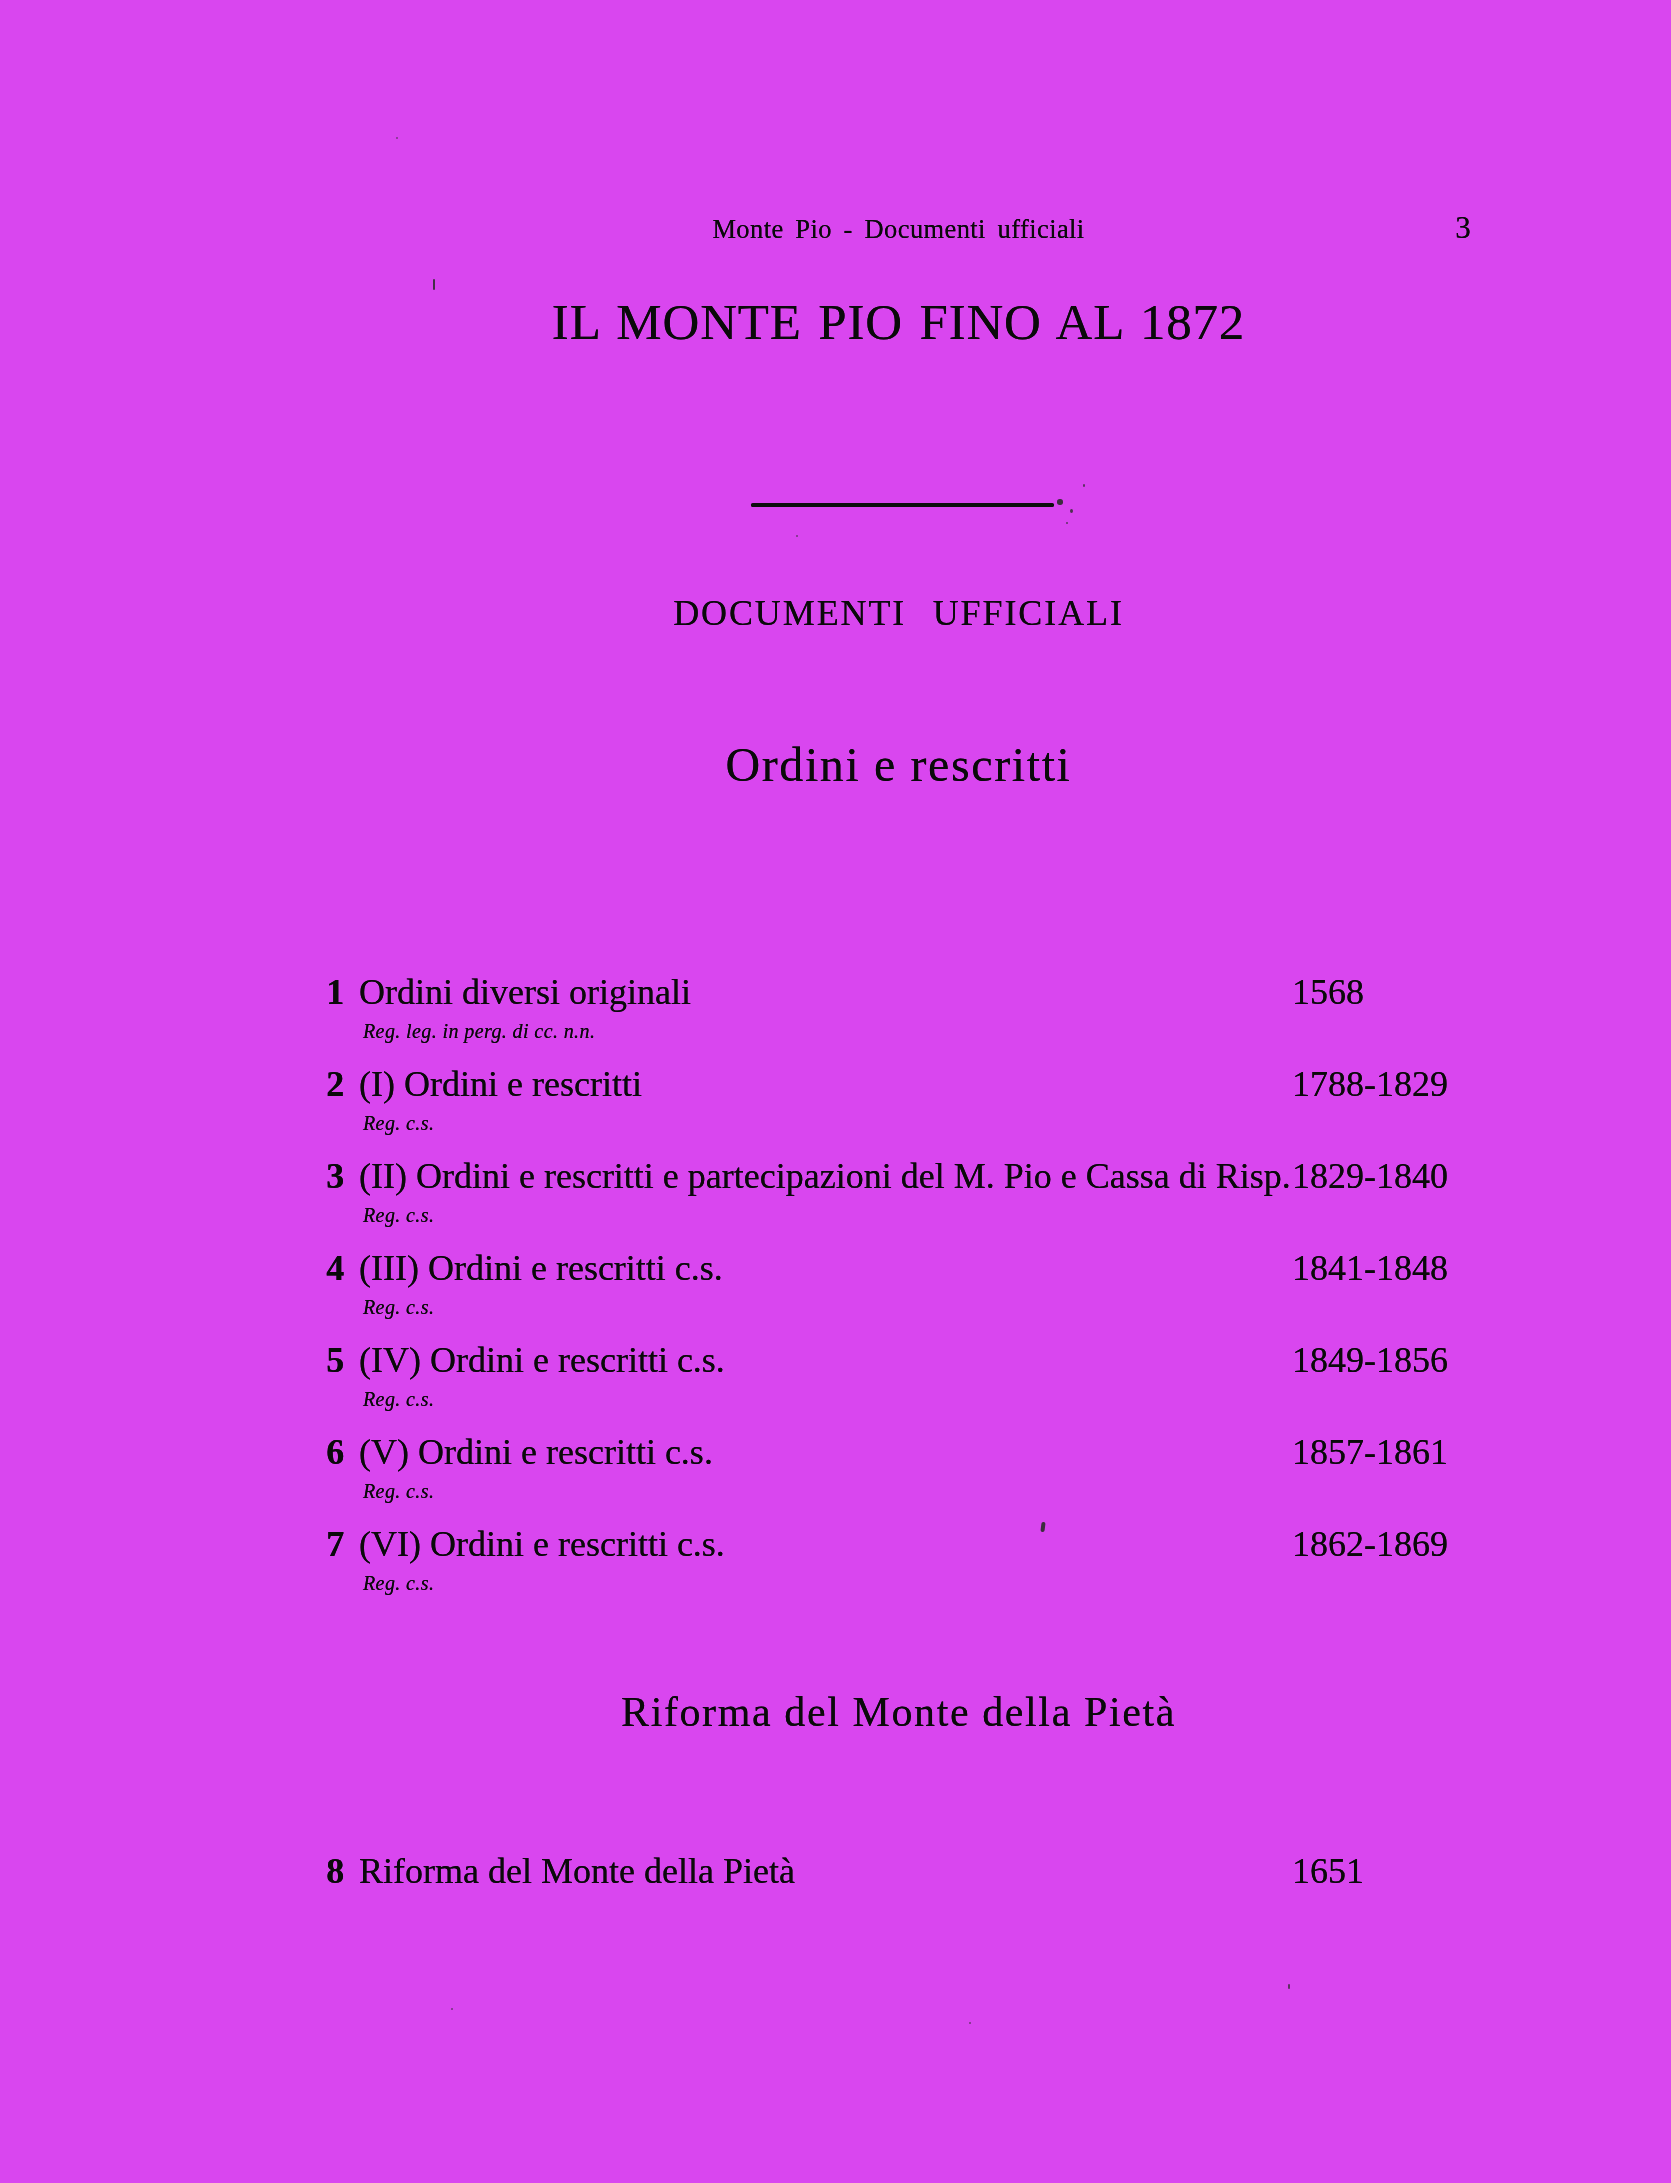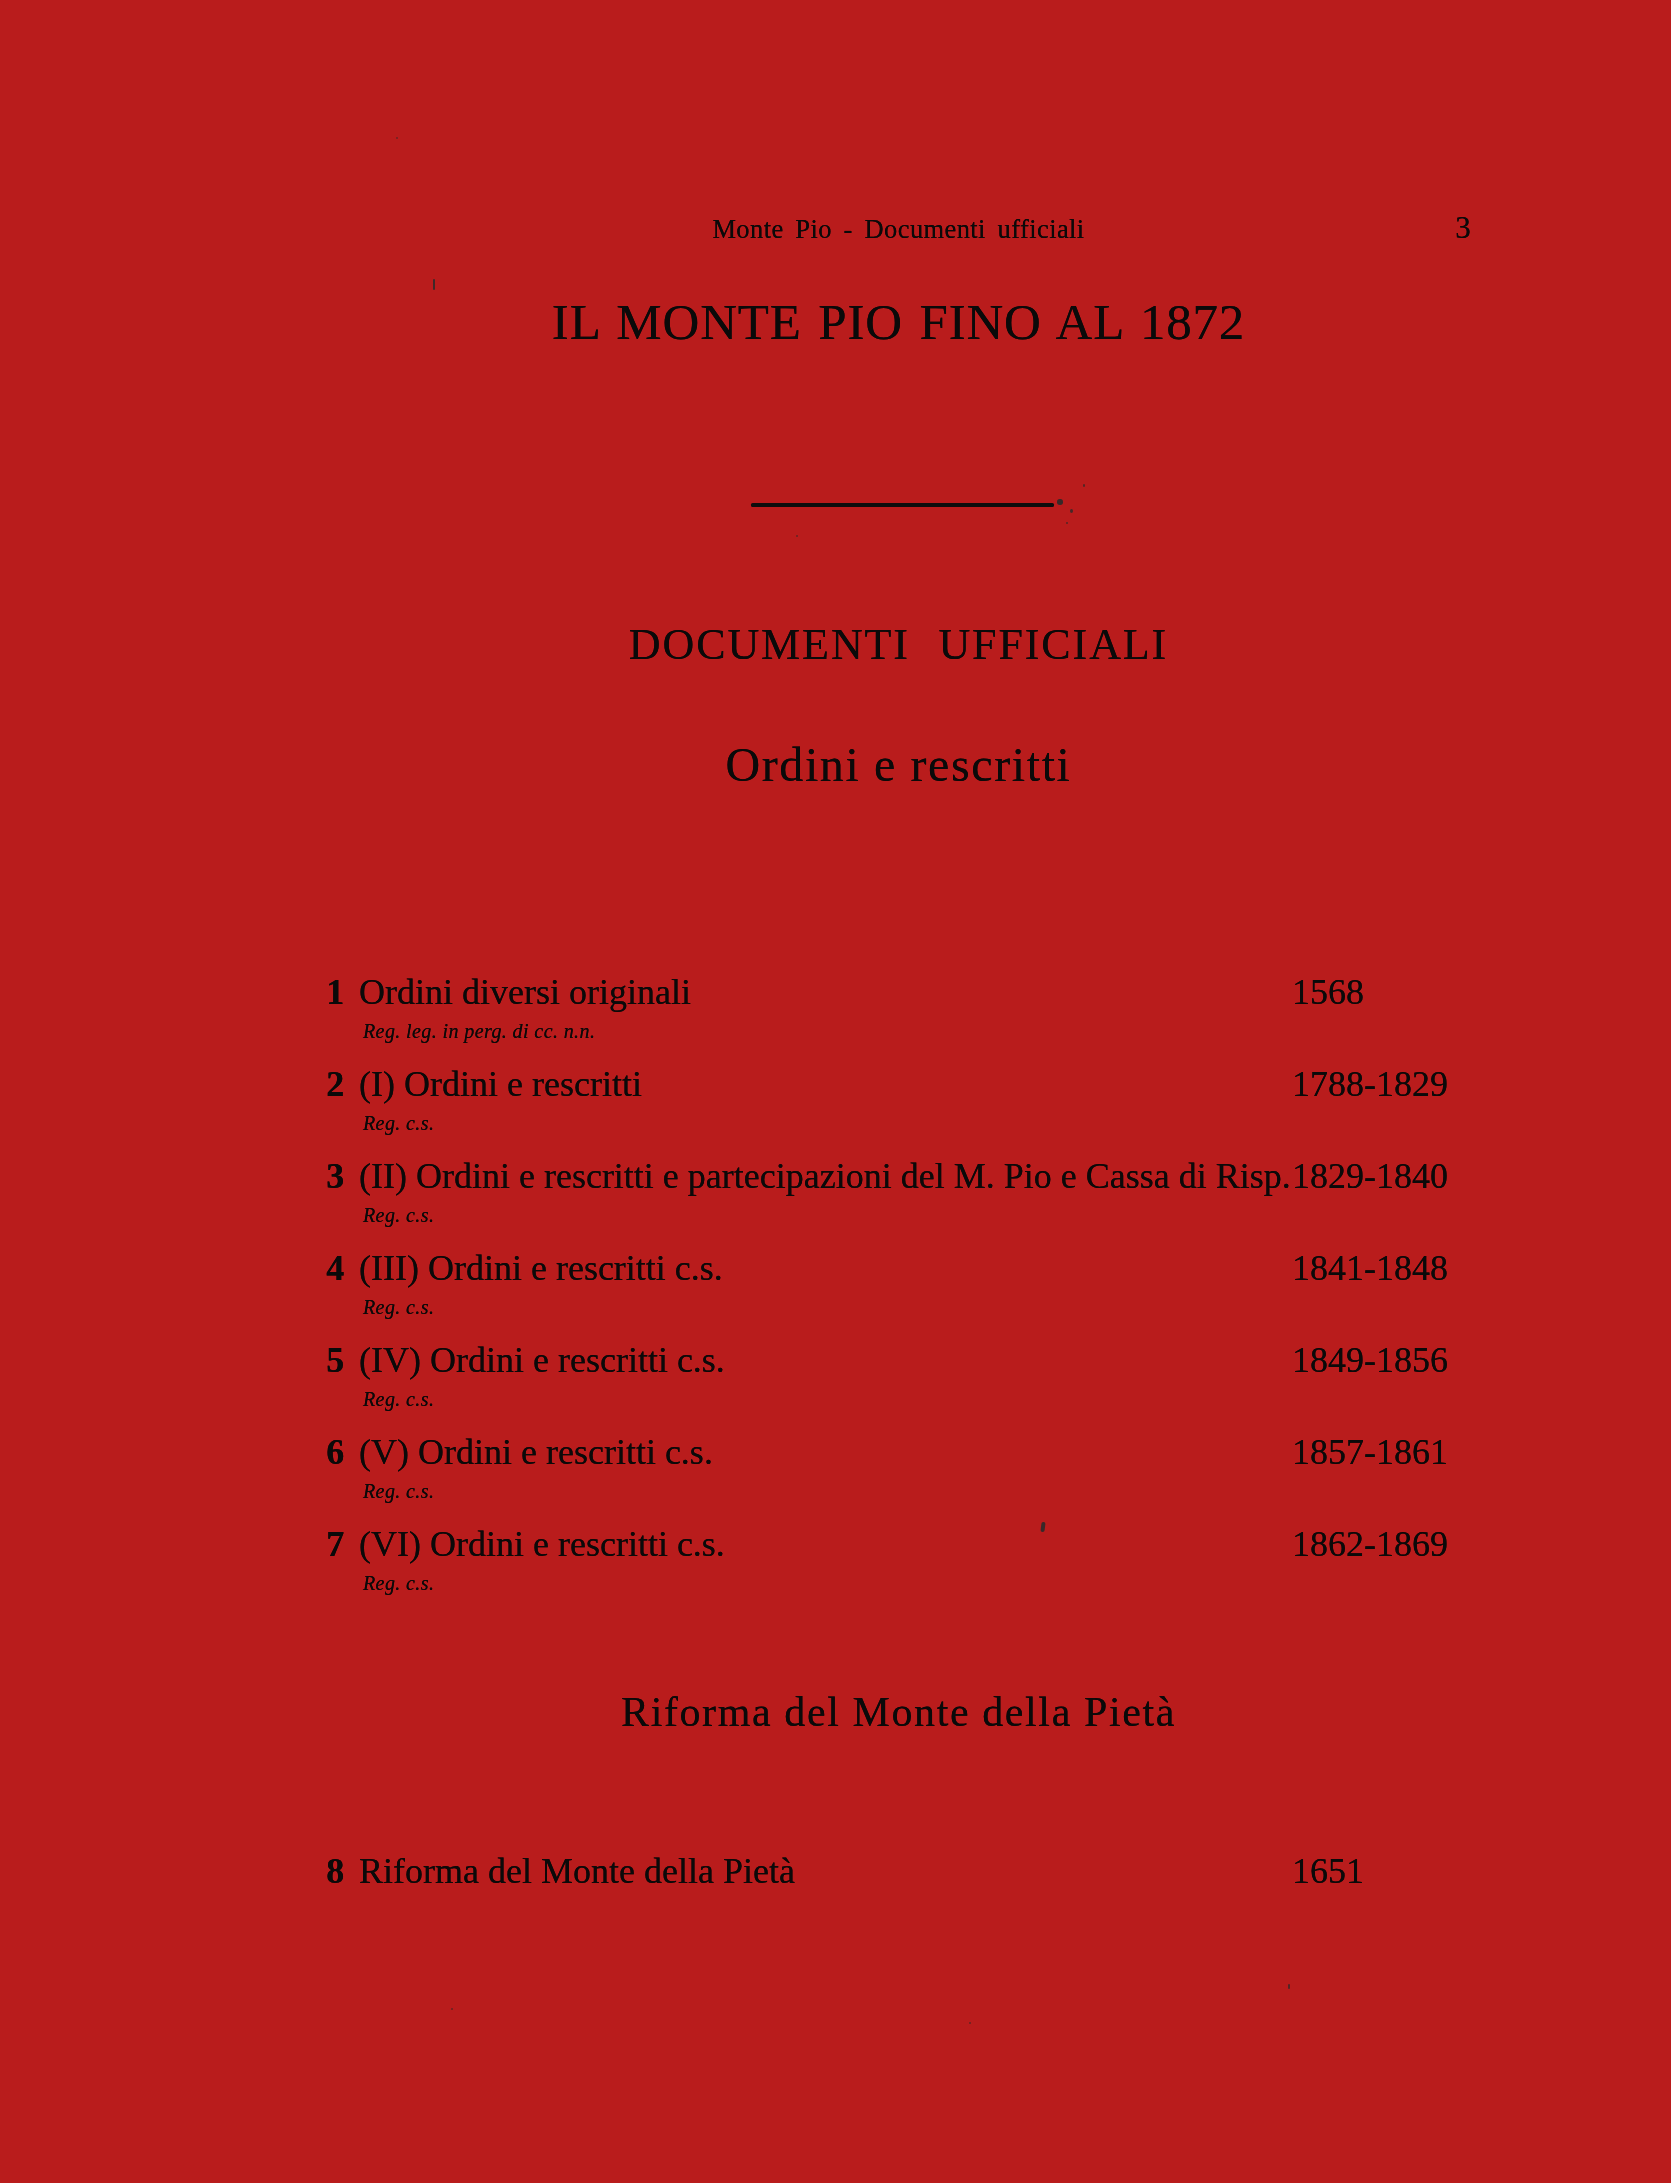--- a/index.html
+++ b/index.html
@@ -1,19 +1,19 @@
 <!DOCTYPE html>
 <html style="font-size:12.5px"><head>
 <meta charset="utf-8">
 <style>
   html,body{margin:0;padding:0;background:#e8e8e8;}
   .page{
     position:relative;
     width:1672px;height:2183px;
-    background:#b91c1c;
+    background:#d946ef;
     overflow:hidden;
     font-family:"Liberation Serif", serif;
     color:#0a0a0a;
   }
   .content{
     position:absolute;top:0;left:320px;width:1157px;height:100%;
   }
   .ink{ text-shadow:0 0 0.5px rgba(0,0,0,0.85); }
 
   .running-header{
@@ -35,21 +35,21 @@
   }
   .rule{
     position:absolute;top:503px;left:431px;width:303px;height:3.9px;
     background:#0d0d0d;border-radius:1.6px;
   }
   .section-heading{
     position:absolute;left:0;right:0;
     text-align:center;white-space:nowrap;
   }
   .h-documenti{
-    top:620px;font-size:44px;line-height:50px;
+    top:588px;font-size:36px;line-height:50px;
     letter-spacing:1.9px;word-spacing:15.6px;
   }
   .h-ordini{
     top:740px;font-size:48px;line-height:50px;letter-spacing:1.6px;
   }
   .h-riforma{
     top:1687px;font-size:42px;line-height:50px;letter-spacing:1.6px;
   }
 
   .entries-list{ position:absolute;top:972px;left:0;right:0; }

